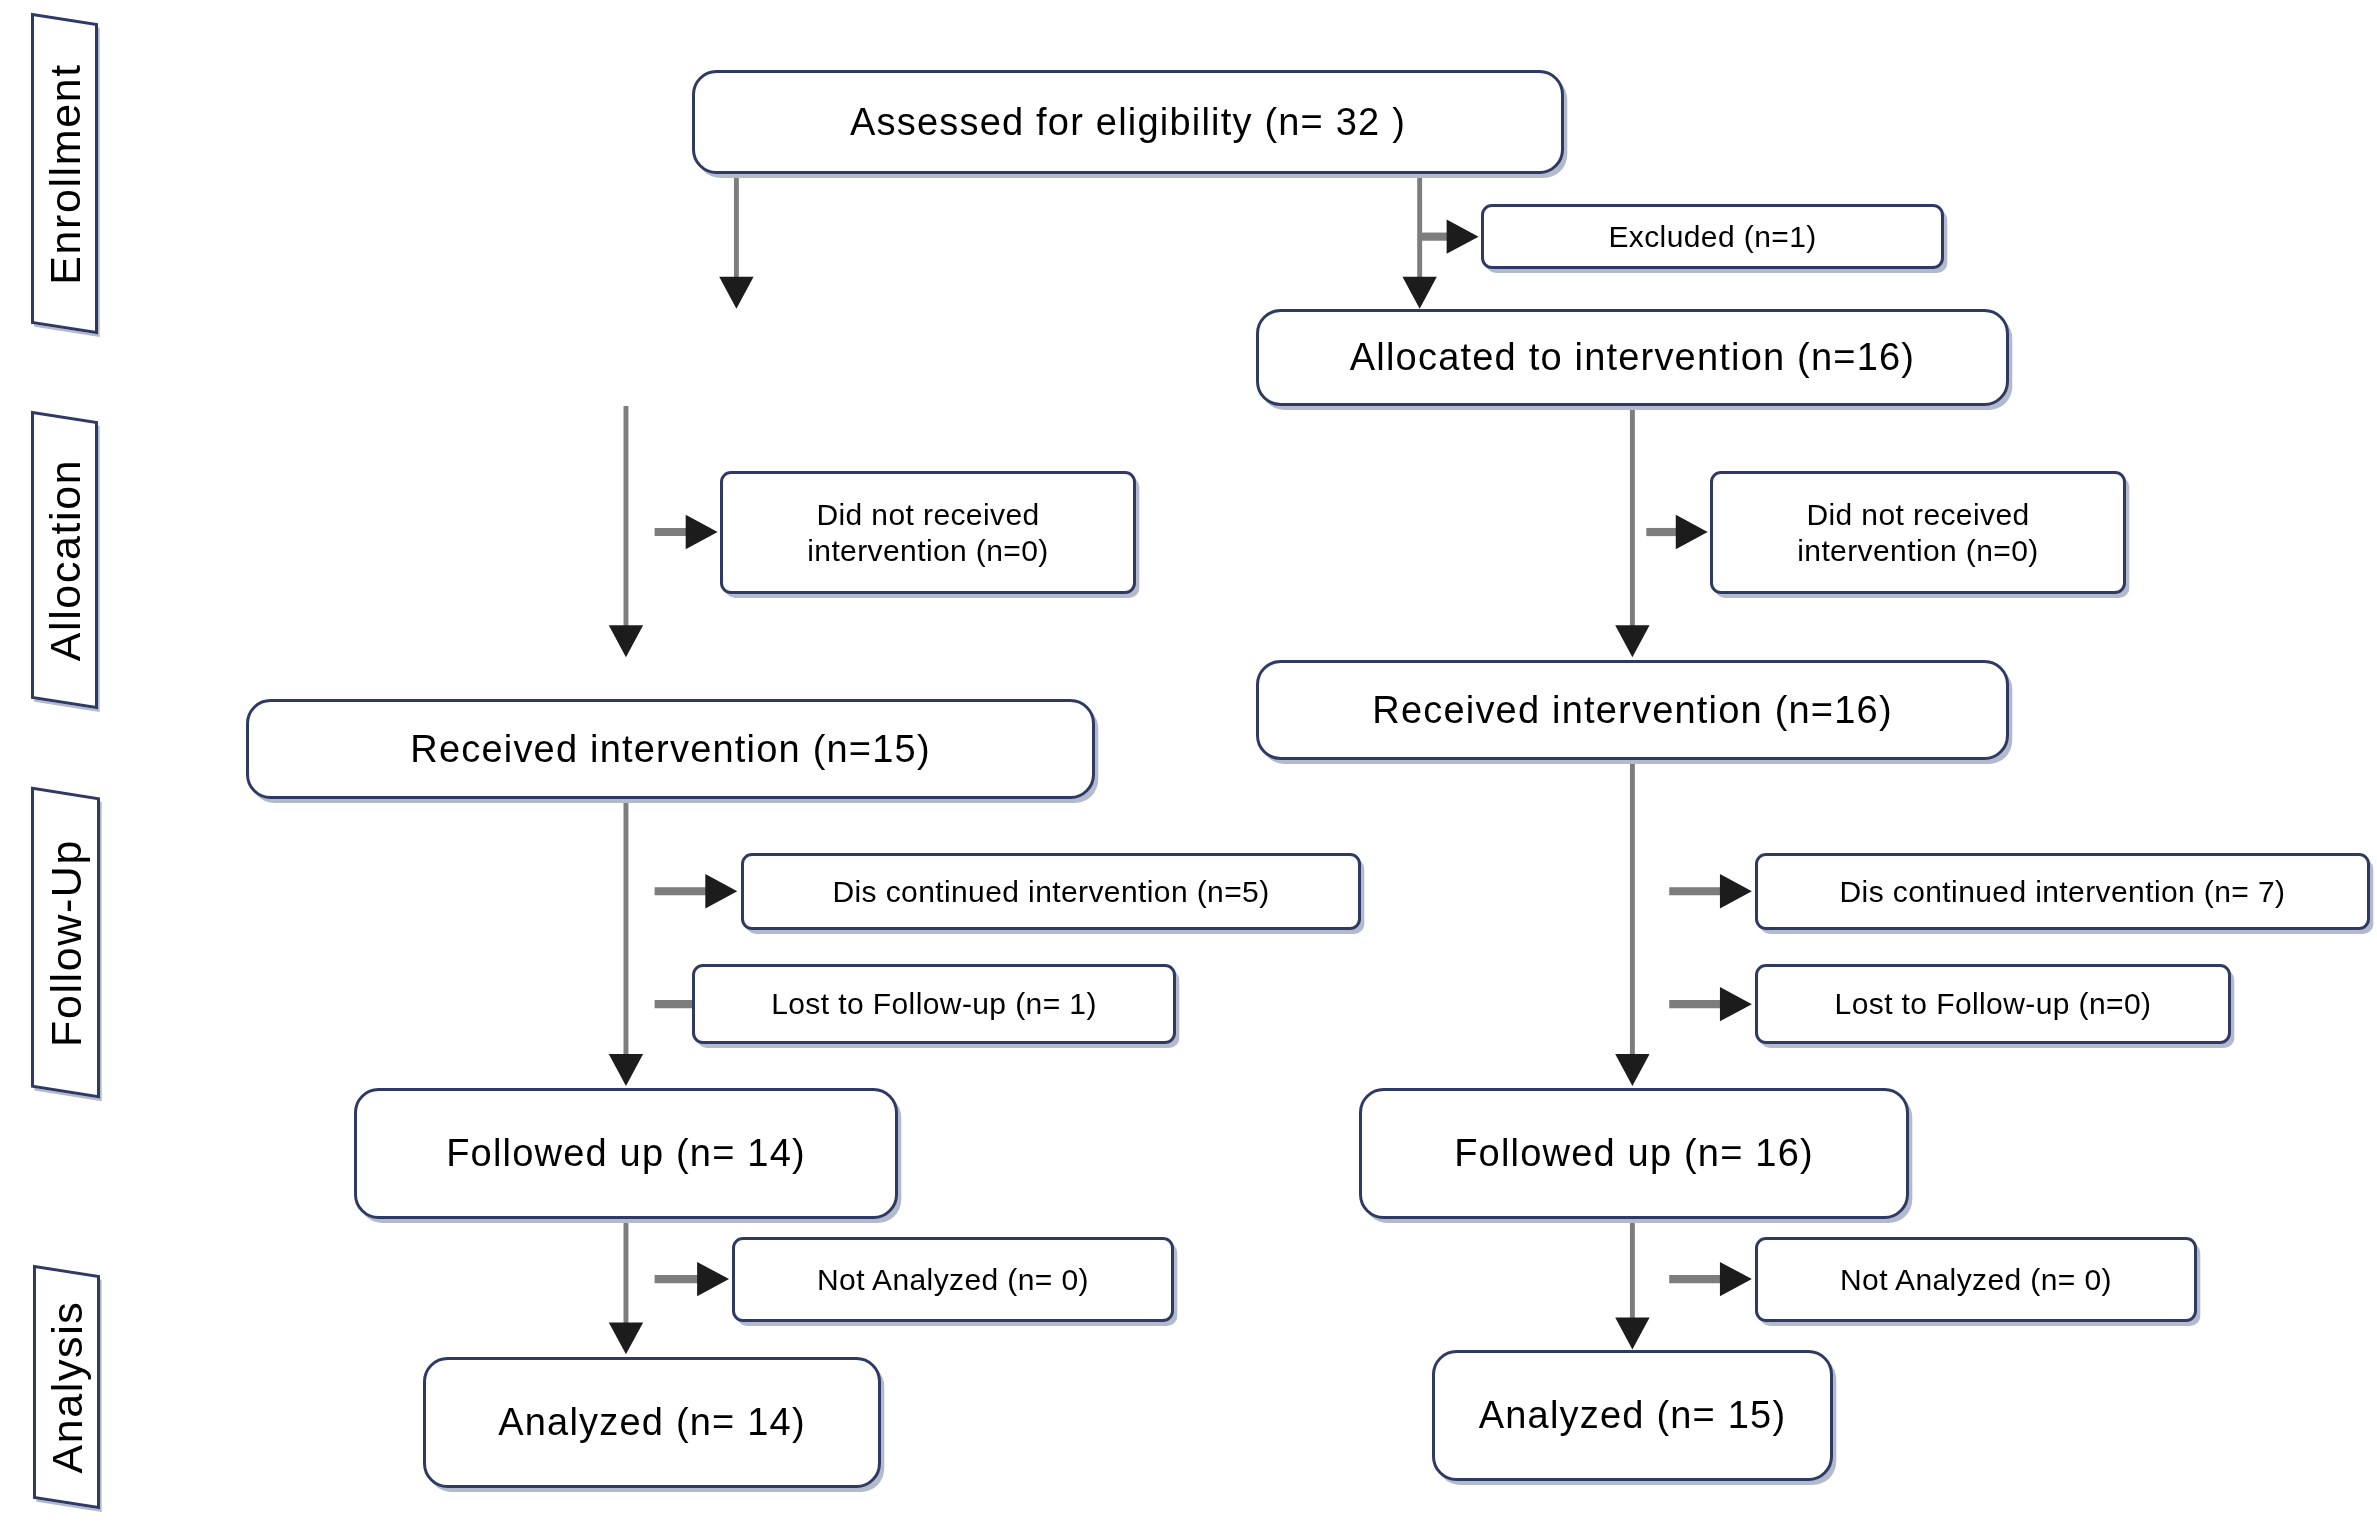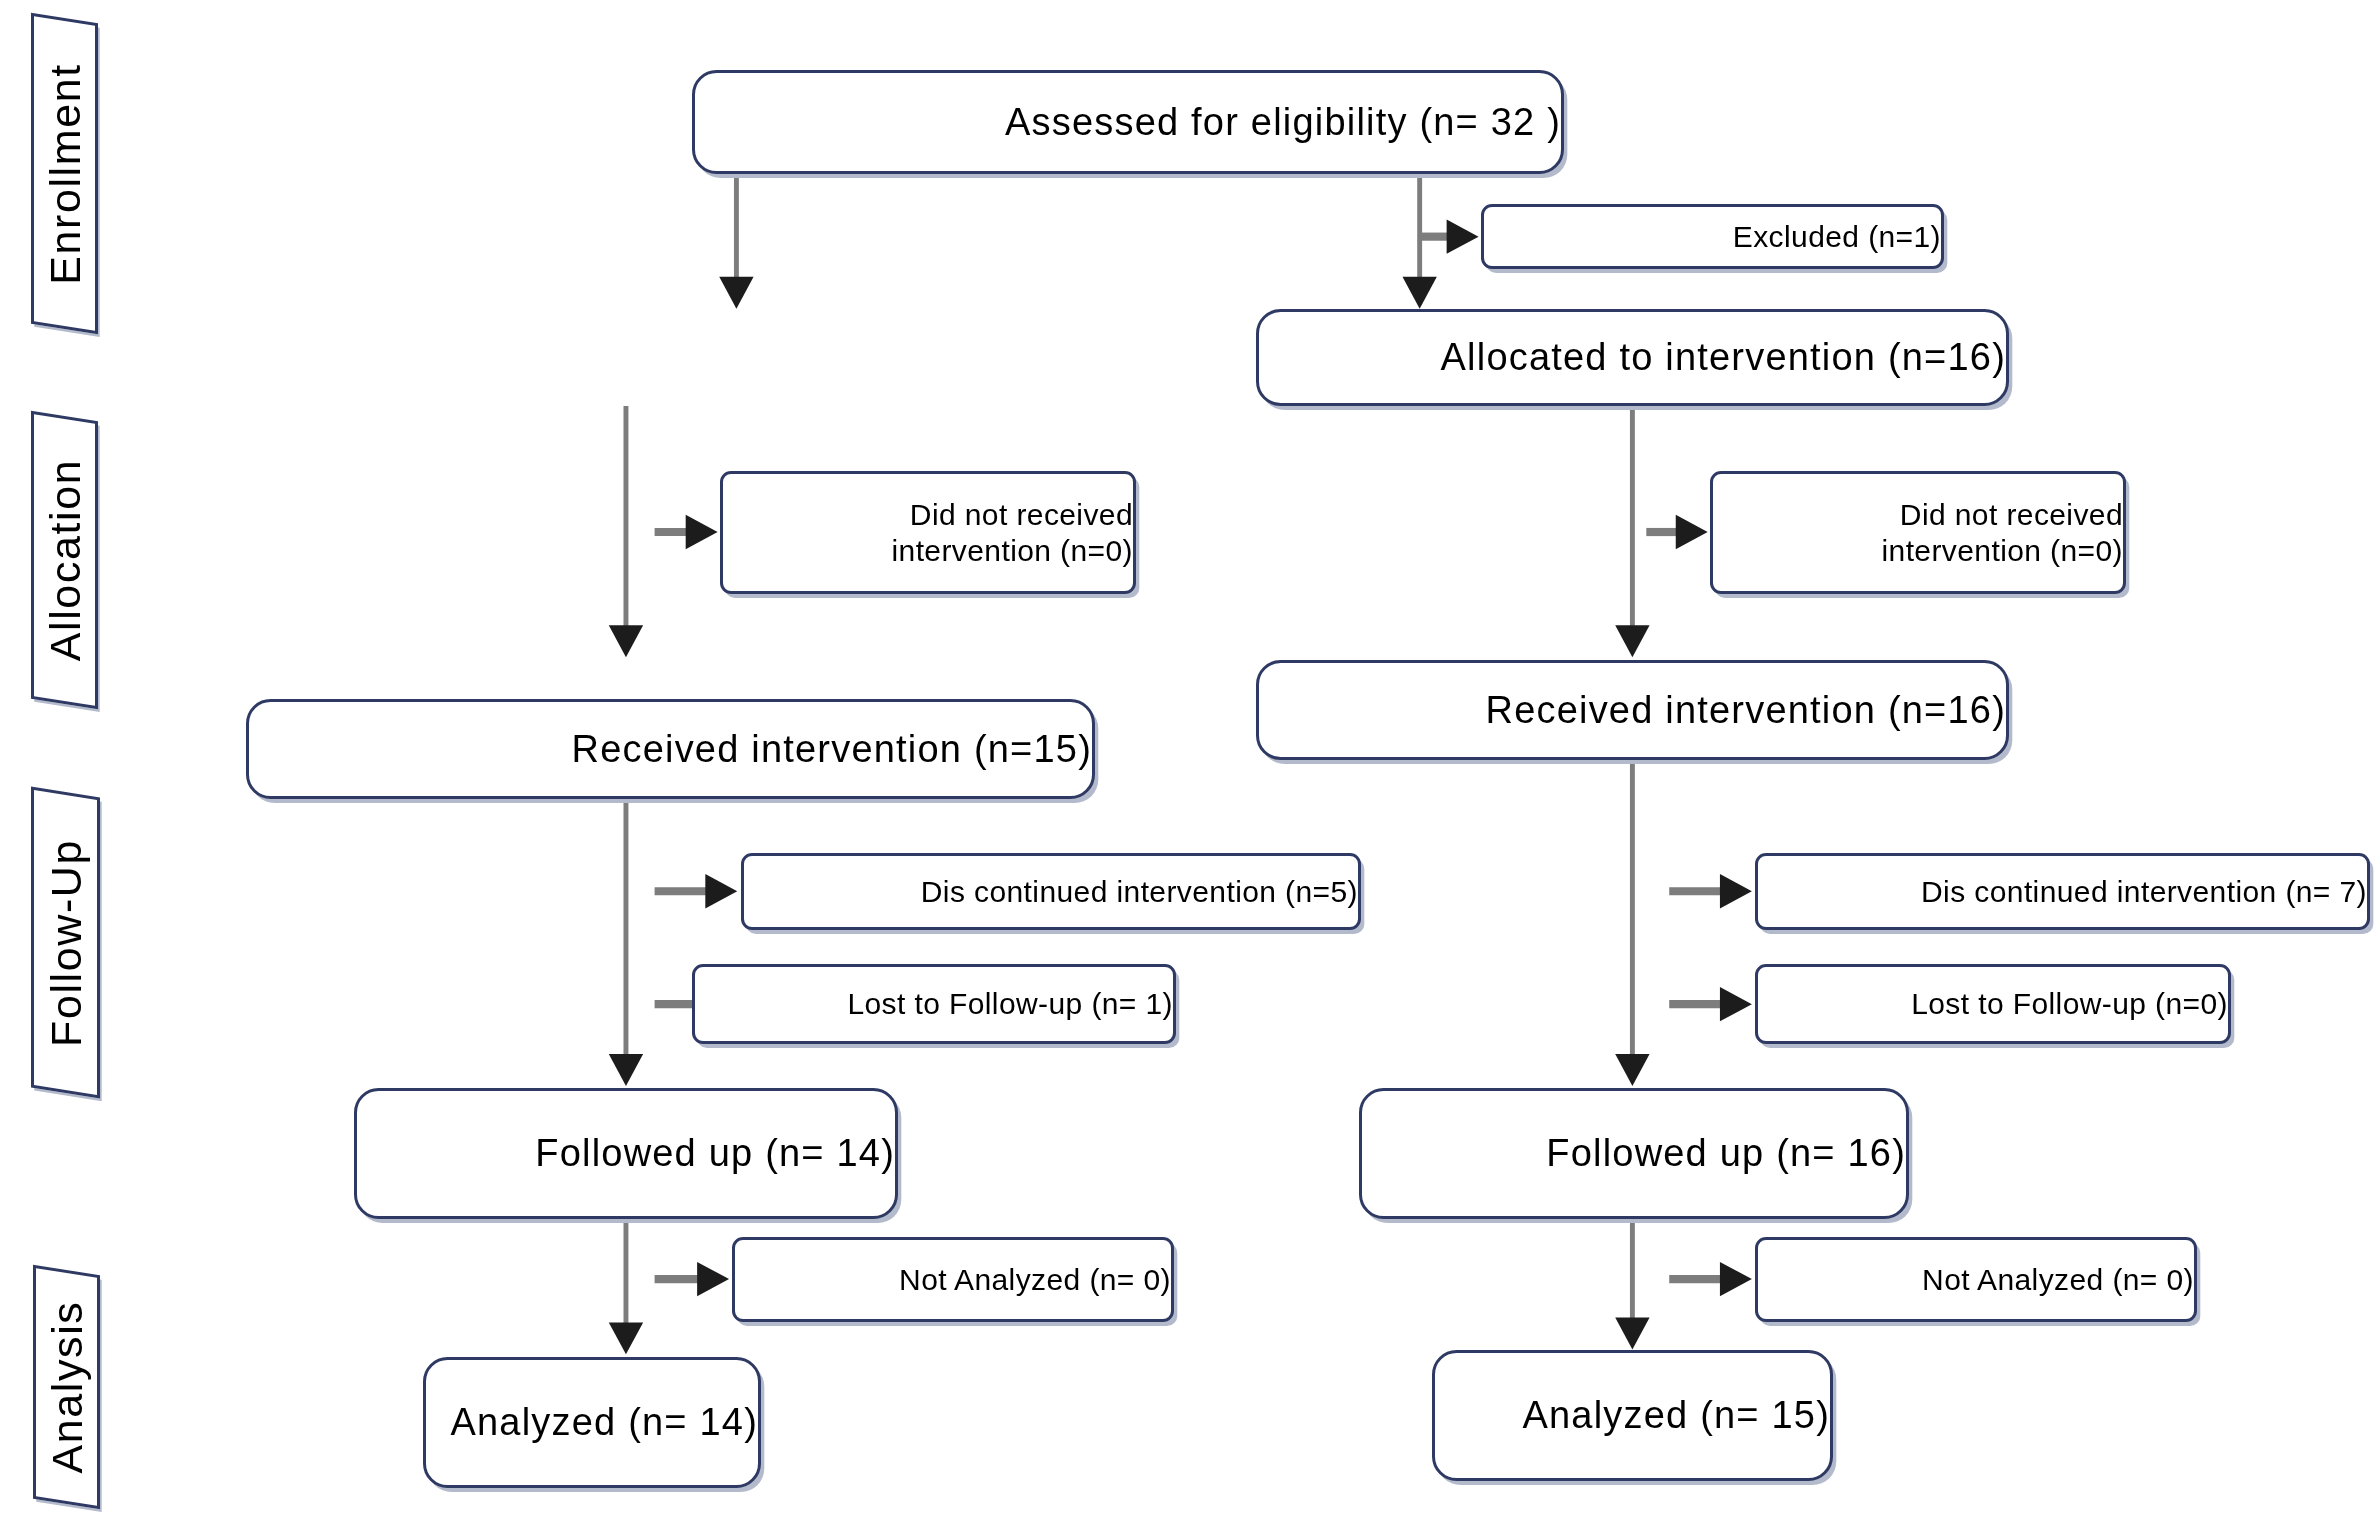--- a/index.html
+++ b/index.html
@@ -18,21 +18,21 @@
     font-family:"Liberation Sans","DejaVu Sans",sans-serif;
     color:var(--text);
     overflow:hidden;
   }
   #connectors{position:absolute;left:0;top:0;width:2377px;height:1537px;}
   .shaft-v{stroke:var(--line);stroke-width:6;}
   .shaft-h{stroke:var(--line);stroke-width:10;}
   .head{fill:var(--arrowhead);stroke:none;}
   .box{
     position:absolute;
-    display:flex;flex-direction:column;align-items:flex-end;justify-content:center;
+    display:flex;flex-direction:column;align-items:center;justify-content:center;
     text-align:center;
     background:var(--box-fill);
     border:3.3px solid var(--box-border);
     box-shadow:4.1px 4.9px 0 -0.8px var(--shadow);
     box-sizing:border-box;
     line-height:1.18;
   }
   .main{border-radius:24.6px;font-size:38px;letter-spacing:1.2px;}
   .side{border-radius:11px;font-size:30px;letter-spacing:0.4px;}
   .stage{position:absolute;}
@@ -210,21 +210,21 @@
     <span>Followed up (n= 16)</span>
   </div>
 
   <div class="box side" style="left:732px;top:1237px;width:442px;height:85px">
     <span>Not Analyzed (n= 0)</span>
   </div>
   <div class="box side" style="left:1755px;top:1237px;width:442px;height:85px">
     <span>Not Analyzed (n= 0)</span>
   </div>
 
-  <div class="box main" style="left:423px;top:1357px;width:338px;height:131px">
+  <div class="box main" style="left:423px;top:1357px;width:458px;height:131px">
     <span>Analyzed (n= 14)</span>
   </div>
   <div class="box main" style="left:1432px;top:1350px;width:401px;height:131px">
     <span>Analyzed (n= 15)</span>
   </div>
 
 </div>
 
 
 </body></html>

